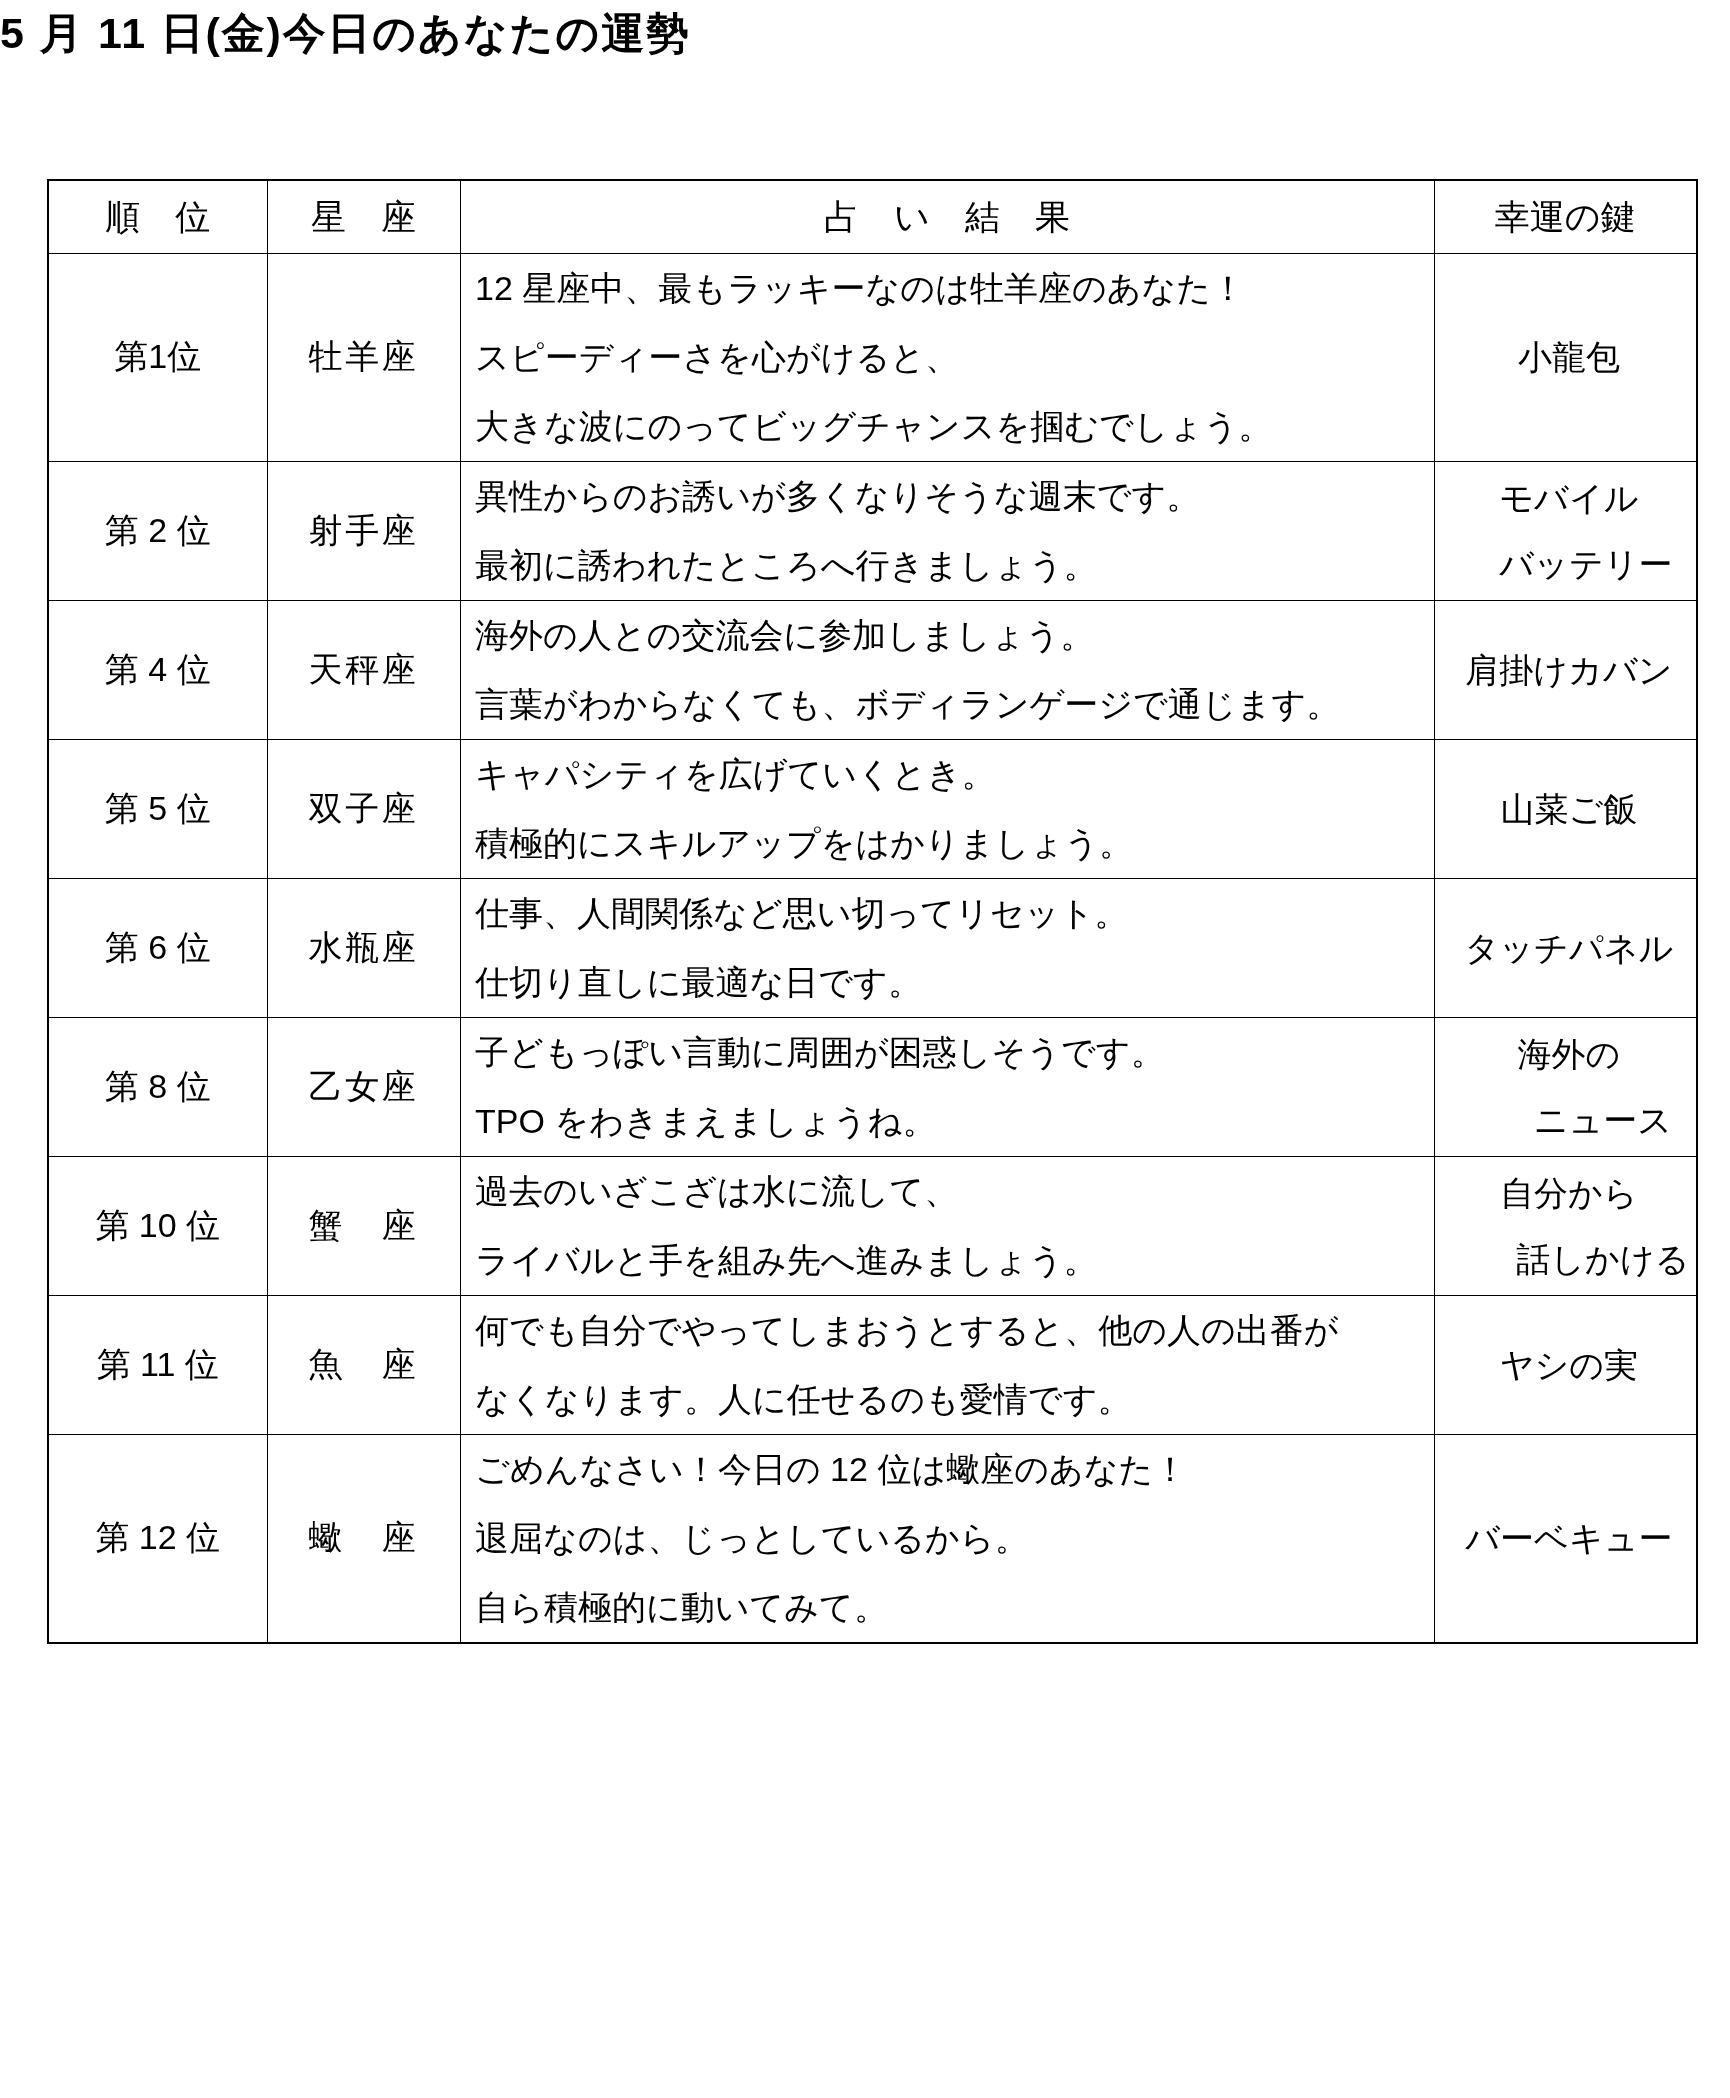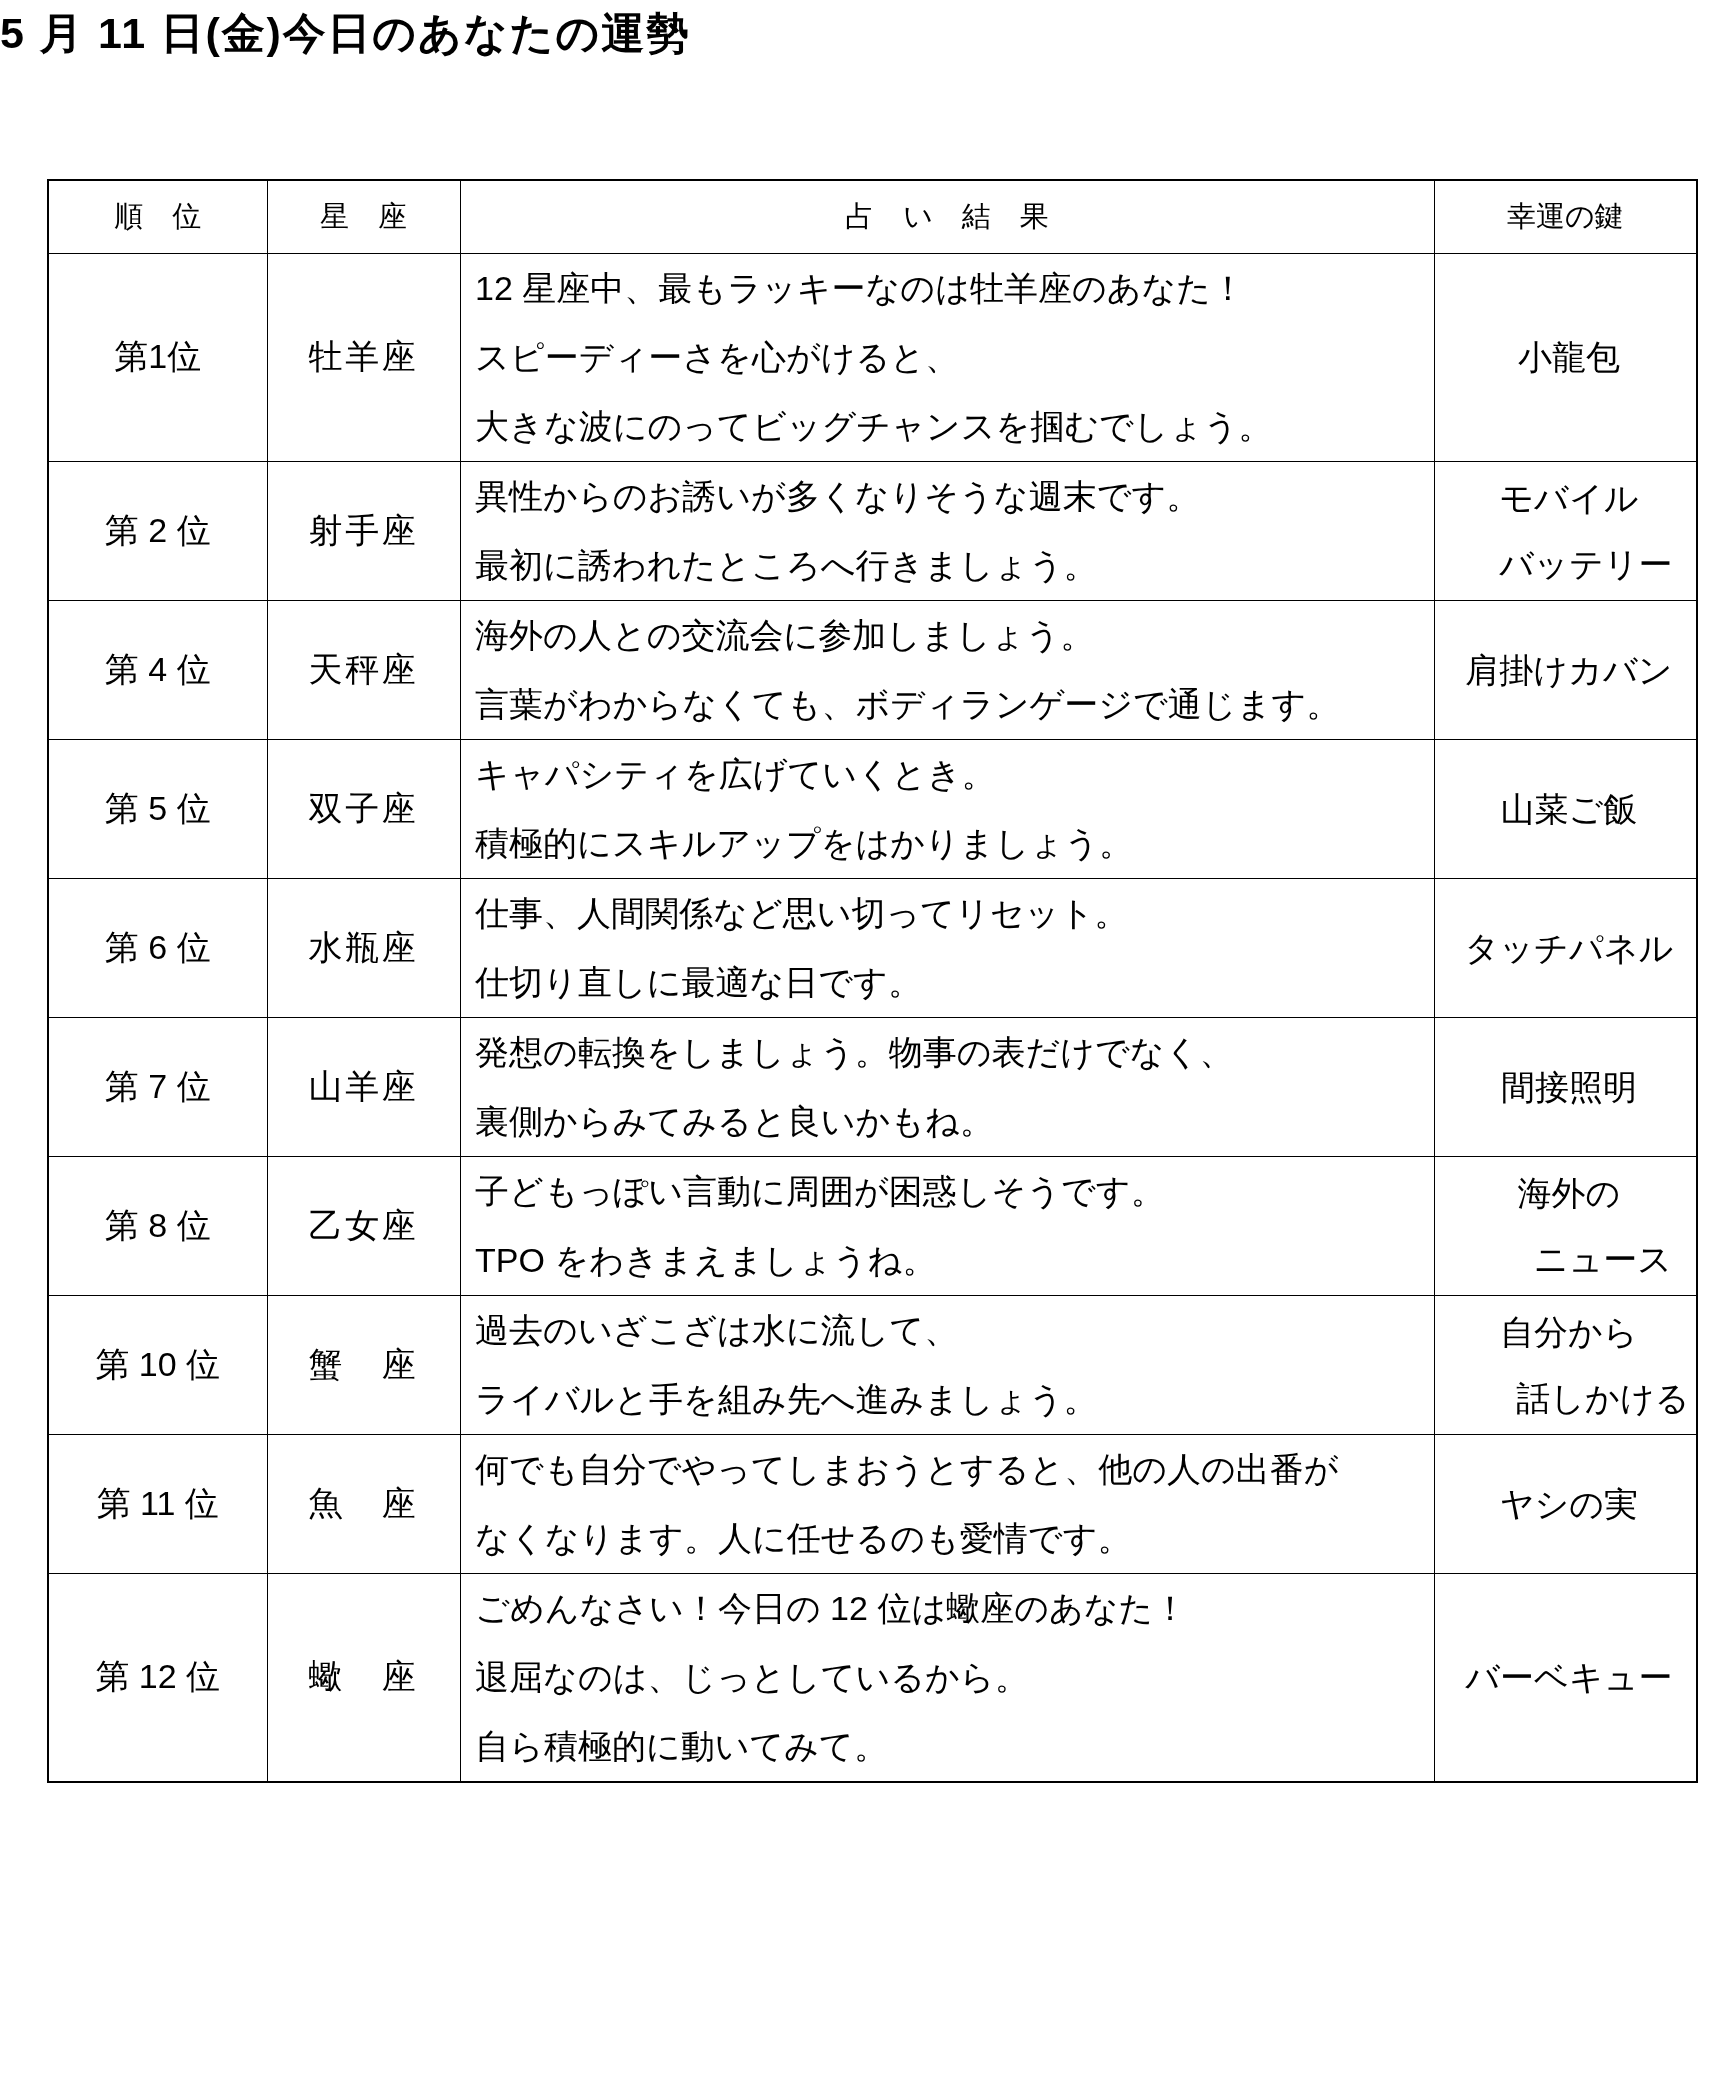--- a/index.html
+++ b/index.html
@@ -36,21 +36,21 @@
     border: 1.8px solid #000000;
     box-sizing: border-box;
     overflow: hidden;
   }
   tr.hdr { height: 73px; }
   tr.r2  { height: 139px; }
   tr.r3  { height: 206px; }
   tr.r3b { height: 207px; }
   th.col-head {
     font-weight: normal;
-    font-size: 29px;
+    font-size: 35px;
     text-align: center;
     vertical-align: middle;
     margin-top: 15px;
   }
   td.rank {
     font-size: 34px;
     text-align: center;
     vertical-align: middle;
   }
   td.sign {
@@ -132,27 +132,20 @@
       </tr>
 
       <tr class="r2">
         <td class="rank">第 6 位</td>
         <td class="sign">水瓶座</td>
         <td class="result lines">仕事、人間関係など思い切ってリセット。
 仕切り直しに最適な日です。</td>
         <td class="key lines">タッチパネル</td>
       </tr>
 
-      <tr class="r2">
-        <td class="rank">第 7 位</td>
-        <td class="sign">山羊座</td>
-        <td class="result lines">発想の転換をしましょう。物事の表だけでなく、
-裏側からみてみると良いかもね。</td>
-        <td class="key lines">間接照明</td>
-      </tr>
 
       <tr class="r2">
         <td class="rank">第 8 位</td>
         <td class="sign">乙女座</td>
         <td class="result lines">子どもっぽい言動に周囲が困惑しそうです。
 TPO をわきまえましょうね。</td>
         <td class="key lines">海外の
 　　ニュース</td>
       </tr>
 

